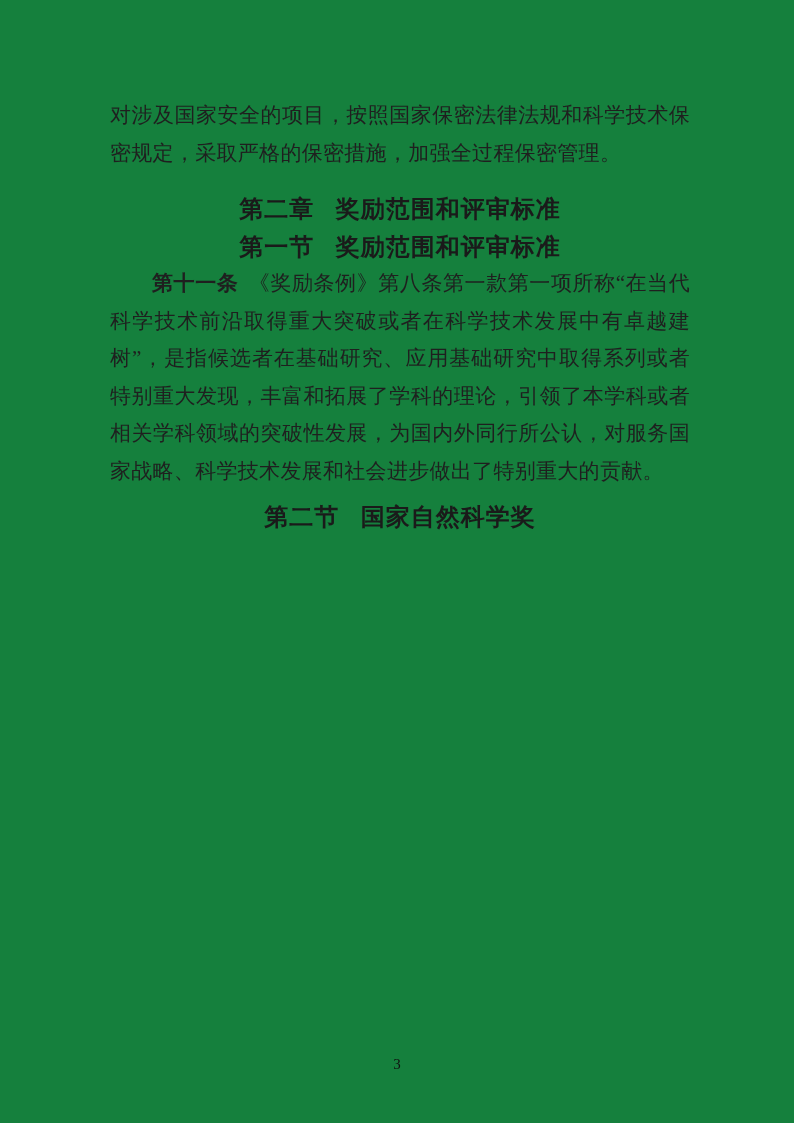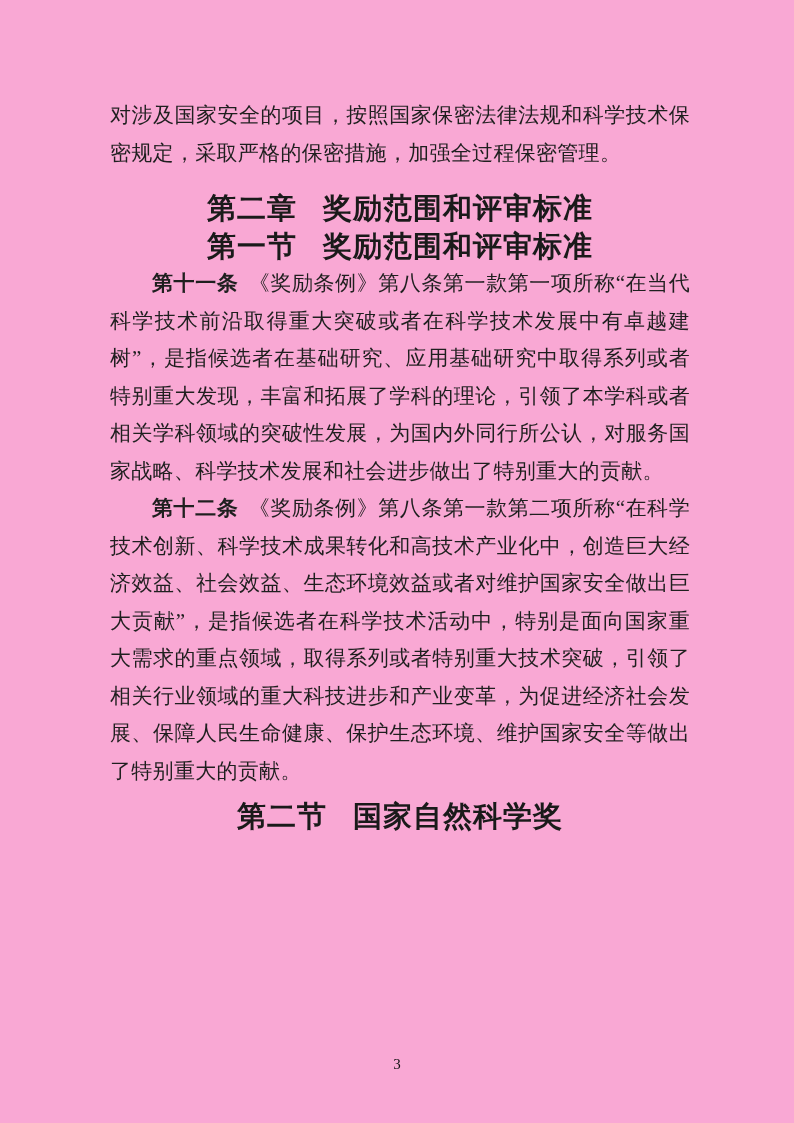--- a/index.html
+++ b/index.html
@@ -12,21 +12,21 @@
     height: 1123px;
     overflow: hidden;
     font-family: "Liberation Serif", "DejaVu Serif", serif;
     color: #1f1f1f;
   }
   .page {
     position: relative;
     box-sizing: border-box;
     width: 794px;
     height: 1123px;
-    background: #f9a8d4;
+    background: #15803d;
     padding: 97px 104px 0 110px;
   }
   .body-text p {
     margin: 0;
     font-size: 21px;
     line-height: 37.5px;
     text-align: justify;
     text-justify: inter-character;
     letter-spacing: 0.3px;
   }
@@ -34,21 +34,21 @@
     text-indent: 2em;
   }
   .article-label {
     font-weight: bold;
     margin-right: 0.5em;
   }
   .doc-heading {
     margin: 0;
     font-family: "Liberation Sans", "DejaVu Sans", sans-serif;
     font-weight: bold;
-    font-size: 29px;
+    font-size: 24px;
     line-height: 37.5px;
     letter-spacing: 1px;
     text-align: center;
     color: #1a1a1a;
   }
   .chapter-heading {
     margin-top: 18px;
   }
   .section-heading-2 {
     margin-top: 8px;
@@ -83,23 +83,20 @@
     </h2>
 
     <h3 class="doc-heading section-heading-1">
       <span class="heading-label">第一节</span><span>奖励范围和评审标准</span>
     </h3>
 
     <p class="article">
       <span class="article-label">第十一条</span><span>《奖励条例》第八条第一款第一项所称“在当代科学技术前沿取得重大突破或者在科学技术发展中有卓越建树”，是指候选者在基础研究、应用基础研究中取得系列或者特别重大发现，丰富和拓展了学科的理论，引领了本学科或者相关学科领域的突破性发展，为国内外同行所公认，对服务国家战略、科学技术发展和社会进步做出了特别重大的贡献。</span>
     </p>
 
-    <p class="article">
-      <span class="article-label">第十二条</span><span>《奖励条例》第八条第一款第二项所称“在科学技术创新、科学技术成果转化和高技术产业化中，创造巨大经济效益、社会效益、生态环境效益或者对维护国家安全做出巨大贡献”，是指候选者在科学技术活动中，特别是面向国家重大需求的重点领域，取得系列或者特别重大技术突破，引领了相关行业领域的重大科技进步和产业变革，为促进经济社会发展、保障人民生命健康、保护生态环境、维护国家安全等做出了特别重大的贡献。</span>
-    </p>
 
 
     <h3 class="doc-heading section-heading-2">
       <span class="heading-label">第二节</span><span>国家自然科学奖</span>
     </h3>
 
 
   </div>
 
   <div class="page-footer">

